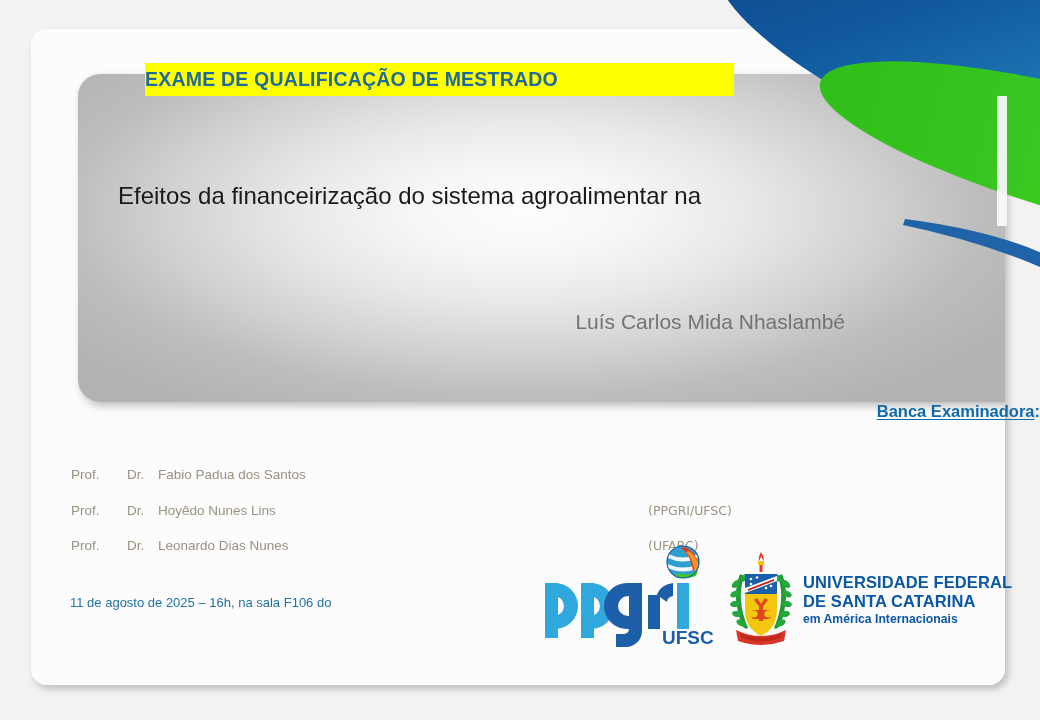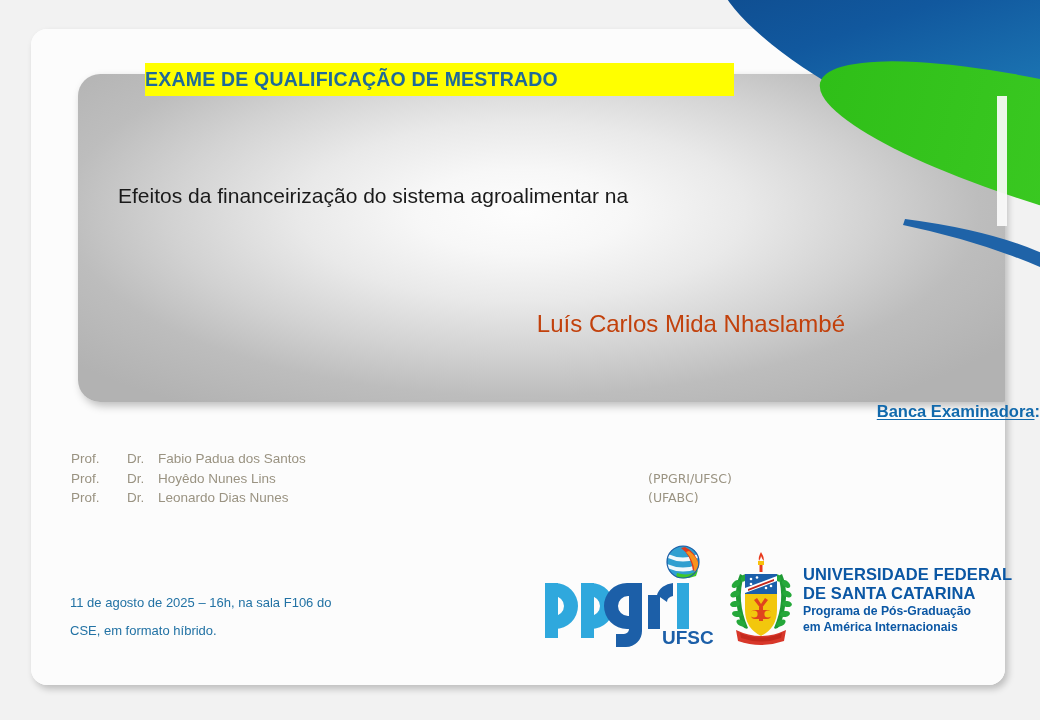--- a/index.html
+++ b/index.html
@@ -87,35 +87,35 @@
   }
 
   
   #slide-title {
     position: absolute;
     left: 118px;
     top: 180px;
     width: 720px;
     z-index: 6;
     color: #1a1a1a;
-    font-size: 21px;
+    font-size: 24px;
     line-height: 31px;
     font-weight: normal;
   }
 
   
   #author {
     position: absolute;
     left: 300px;
     top: 310px;
     width: 545px;
     text-align: right;
     z-index: 6;
-    color: #c2410c;
-    font-size: 24px;
+    color: #737373;
+    font-size: 21px;
     font-weight: normal;
     white-space: nowrap;
   }
 
   
   #banca-heading {
     position: absolute;
     left: 0;
     top: 402px;
     width: 1040px;
@@ -154,21 +154,21 @@
   .m-deg   { width: 31px; flex: none; }
   .m-name  { flex: none; }
   .m-aff {
     position: absolute;
     left: 577px;
     font-family: "DejaVu Sans", sans-serif;
     font-size: 12.5px;
     color: #9a9382;
     white-space: nowrap;
   }
-  .member-row { position: relative; }
+  .member-row { position: relative; margin-top: 16px; }
 
   
   #date-info {
     position: absolute;
     left: 70px;
     top: 589px;
     width: 455px;
     z-index: 6;
     color: #2272a4;
     font-size: 13px;
@@ -301,21 +301,20 @@
     <span class="m-title">Prof.</span>
     <span class="m-deg">Dr.</span>
     <span class="m-name">Leonardo Dias Nunes</span>
     <span class="m-aff"> (UFABC)</span>
   </div>
 
 </div>
 
 <div id="date-info">
   <div>11 de agosto de 2025 – 16h, na sala F106 do</div>
-  <div>CSE, em formato híbrido.</div>
 </div>
 
 <div id="ppgri-logo">
   <svg viewBox="0 0 185 105" width="185" height="105">
     <defs>
       <linearGradient id="globeG" x1="0" y1="0" x2="1" y2="1">
         <stop offset="0%" stop-color="#2f9fd0"></stop>
         <stop offset="50%" stop-color="#1c5fa8"></stop>
         <stop offset="100%" stop-color="#2fbf18"></stop>
       </linearGradient>
@@ -404,16 +403,15 @@
       <rect x="31" y="57" width="4" height="14"></rect>
     </g>
 
     <path d="M8 80 Q33 92 58 80 L56 91 Q33 99 10 91 Z" fill="#d8372a"></path>
     <path d="M12 83 Q33 92 54 83 L53 88 Q33 95 13 88 Z" fill="#c4281c"></path>
   </svg>
 
   <div id="ufsc-text">
     <div class="ufsc-l1">UNIVERSIDADE FEDERAL</div>
     <div class="ufsc-l2">DE SANTA CATARINA</div>
-    <div class="ufsc-l3">Programa de Pós-Graduação</div>
     <div class="ufsc-l4">em América Internacionais</div>
   </div>
 </div>
 
 </body></html>

